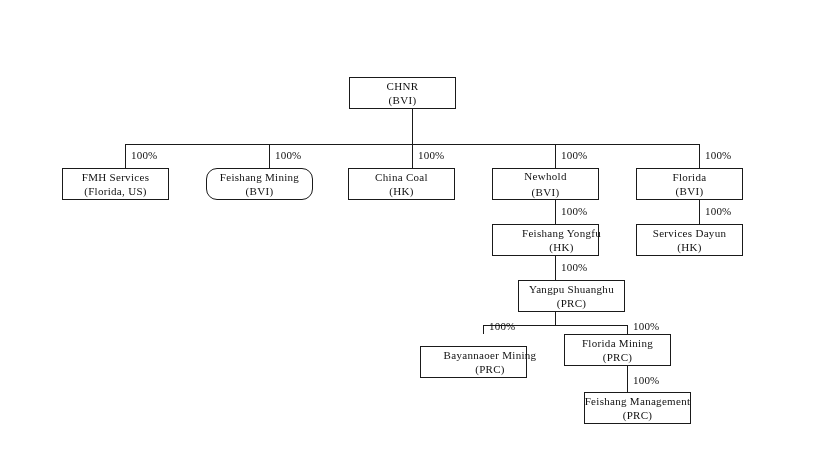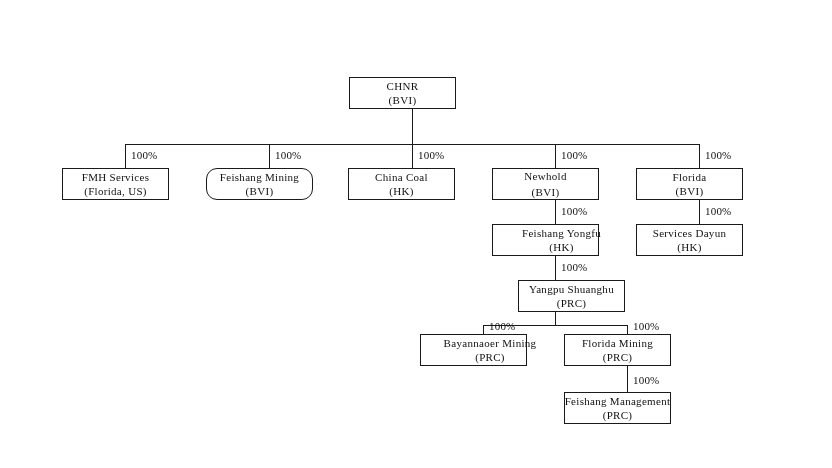--- a/index.html
+++ b/index.html
@@ -118,28 +118,28 @@
   <div class="node" style="left:636px; top:224px;">
     <span>Services  Dayun</span>
     <span>(HK)</span>
   </div>
 
   <div class="node" style="left:492px; top:280px;margin-left:26px;">
     <span>Yangpu  Shuanghu</span>
     <span>(PRC)</span>
   </div>
 
-  <div class="node" style="left:420px; top:334px;padding-left:33px;">
+  <div class="node" style="left:420px; top:346px;padding-left:33px;">
     <span>Bayannaoer  Mining</span>
     <span>(PRC)</span>
   </div>
 
   <div class="node" style="left:564px; top:334px;">
     <span>Florida  Mining</span>
     <span>(PRC)</span>
   </div>
 
-  <div class="node" style="left:564px; top:392px;">
+  <div class="node" style="left:584px; top:392px;">
     <span>Feishang  Management</span>
     <span>(PRC)</span>
   </div>
 
 </div>
 
 </body></html>

